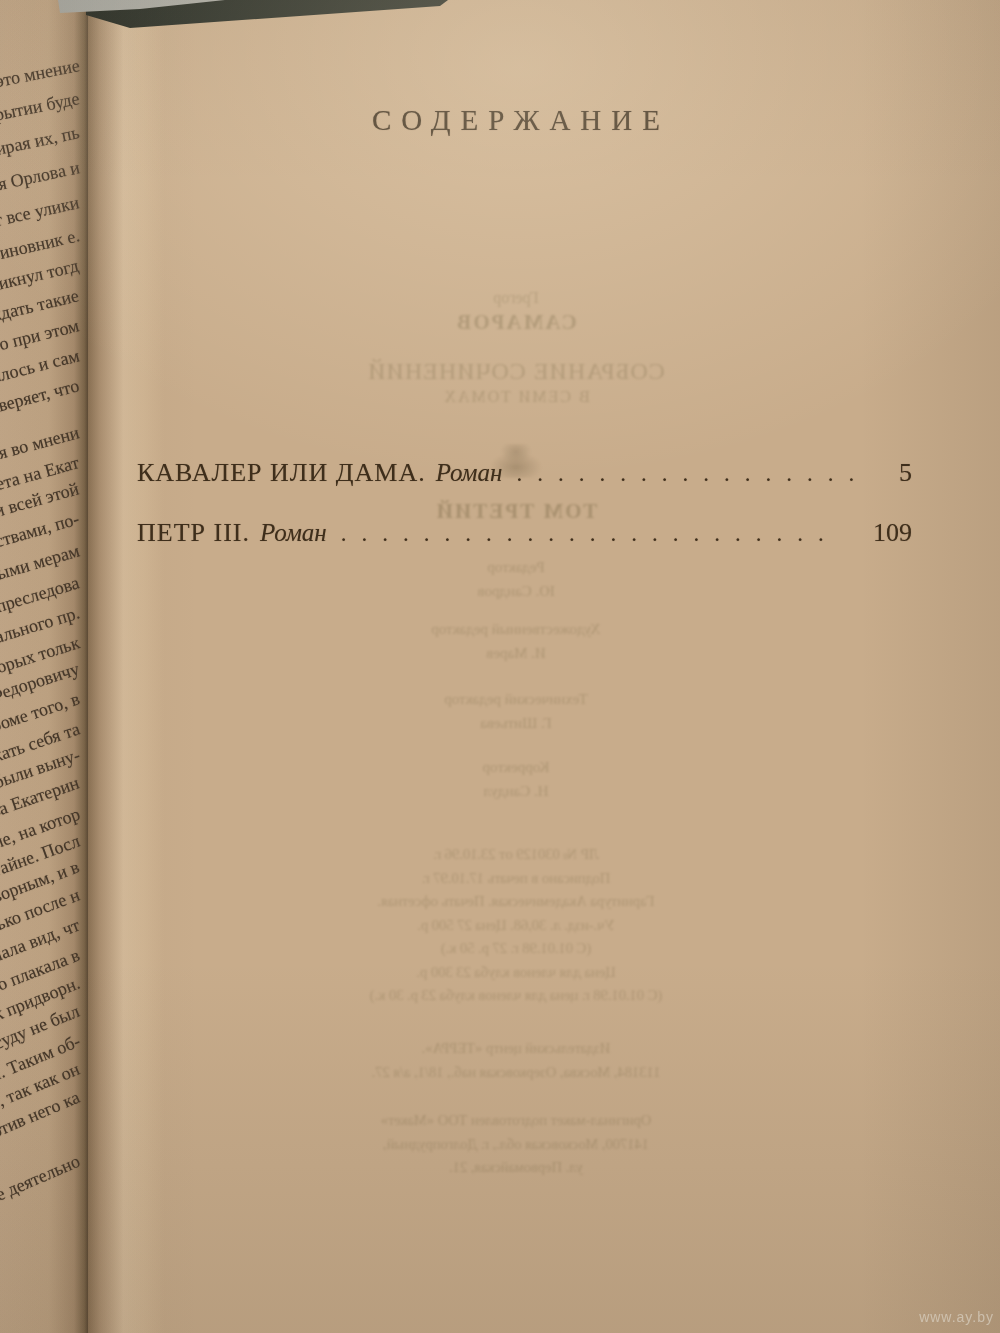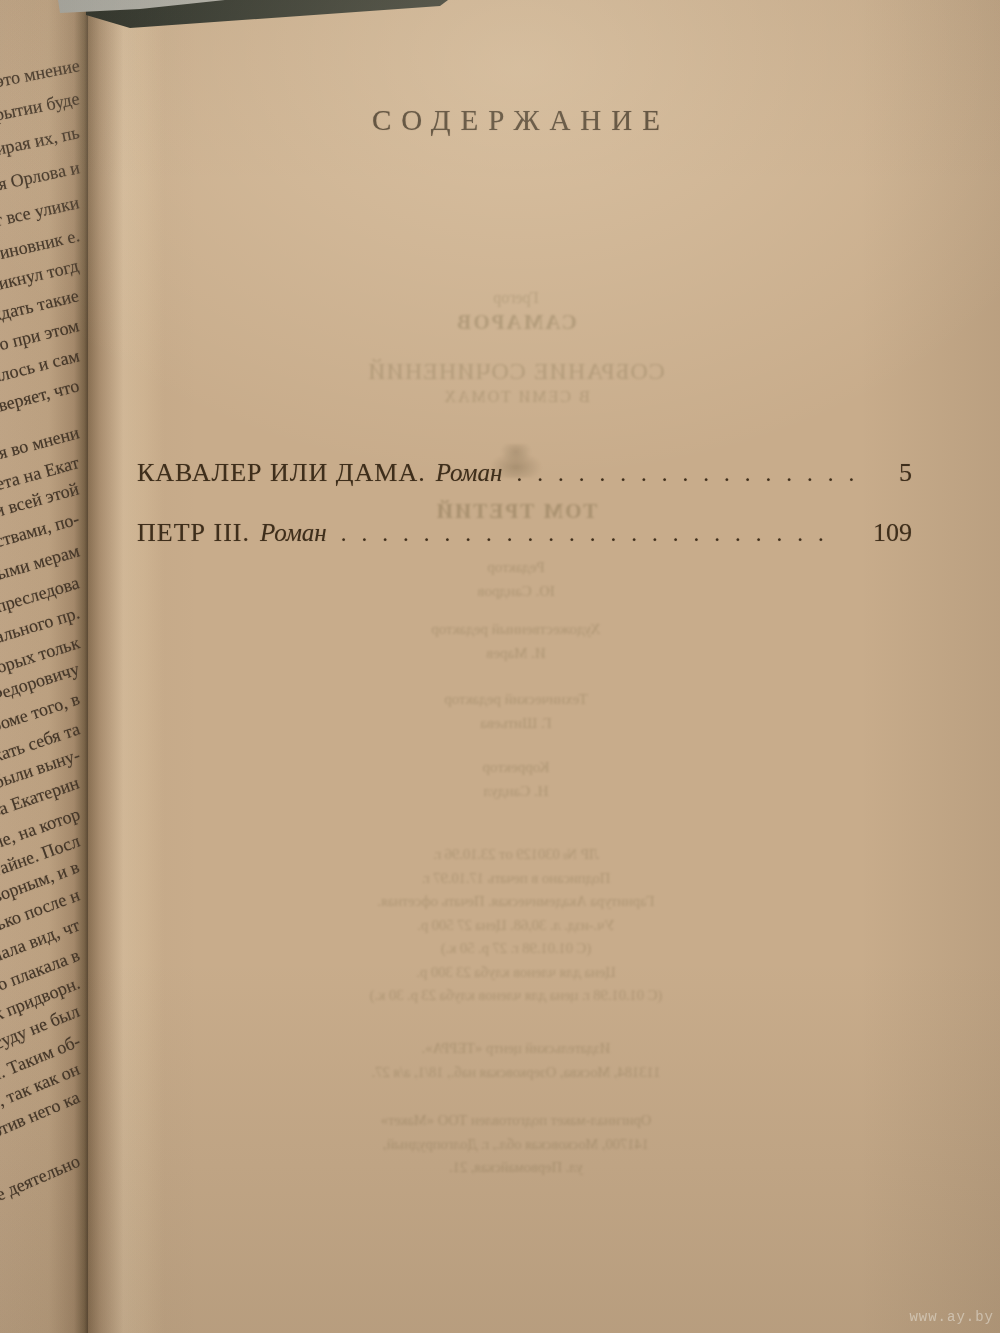--- a/index.html
+++ b/index.html
@@ -62,21 +62,21 @@
   .toc-row{display:flex;align-items:baseline;height:34px;margin-bottom:26px;font-size:26px;
            text-shadow:0 0 1px rgba(62,46,27,.4);}
   .toc-title{letter-spacing:1px;white-space:nowrap;}
   .toc-sub{font-style:italic;margin-left:10px;font-size:25px;white-space:nowrap;}
   .leader{flex:1;overflow:hidden;white-space:nowrap;font-size:23px;letter-spacing:15px;
           padding:0 4px 0 14px;}
   .toc-num{min-width:44px;text-align:right;}
   
   .watermark{
     position:absolute;right:6px;bottom:8px;
-    font-family:Liberation Mono, monospace;
+    font-family:Liberation Sans, sans-serif;
     font-size:14px;letter-spacing:1px;color:rgba(236,234,226,.5);
   }
   .shade{
     position:absolute;inset:0;pointer-events:none;
     background:
       radial-gradient(95% 50% at 52% 5%,rgba(255,239,211,.30),rgba(255,239,211,0) 62%),
       linear-gradient(180deg,rgba(80,62,40,.05) 0%,rgba(80,62,40,0) 14%,rgba(80,62,40,0) 72%,rgba(66,52,35,.12) 100%),
       linear-gradient(90deg,rgba(66,52,35,.08) 0%,rgba(66,52,35,0) 20%,rgba(66,52,35,0) 86%,rgba(66,52,35,.10) 100%);
   }
 </style>

